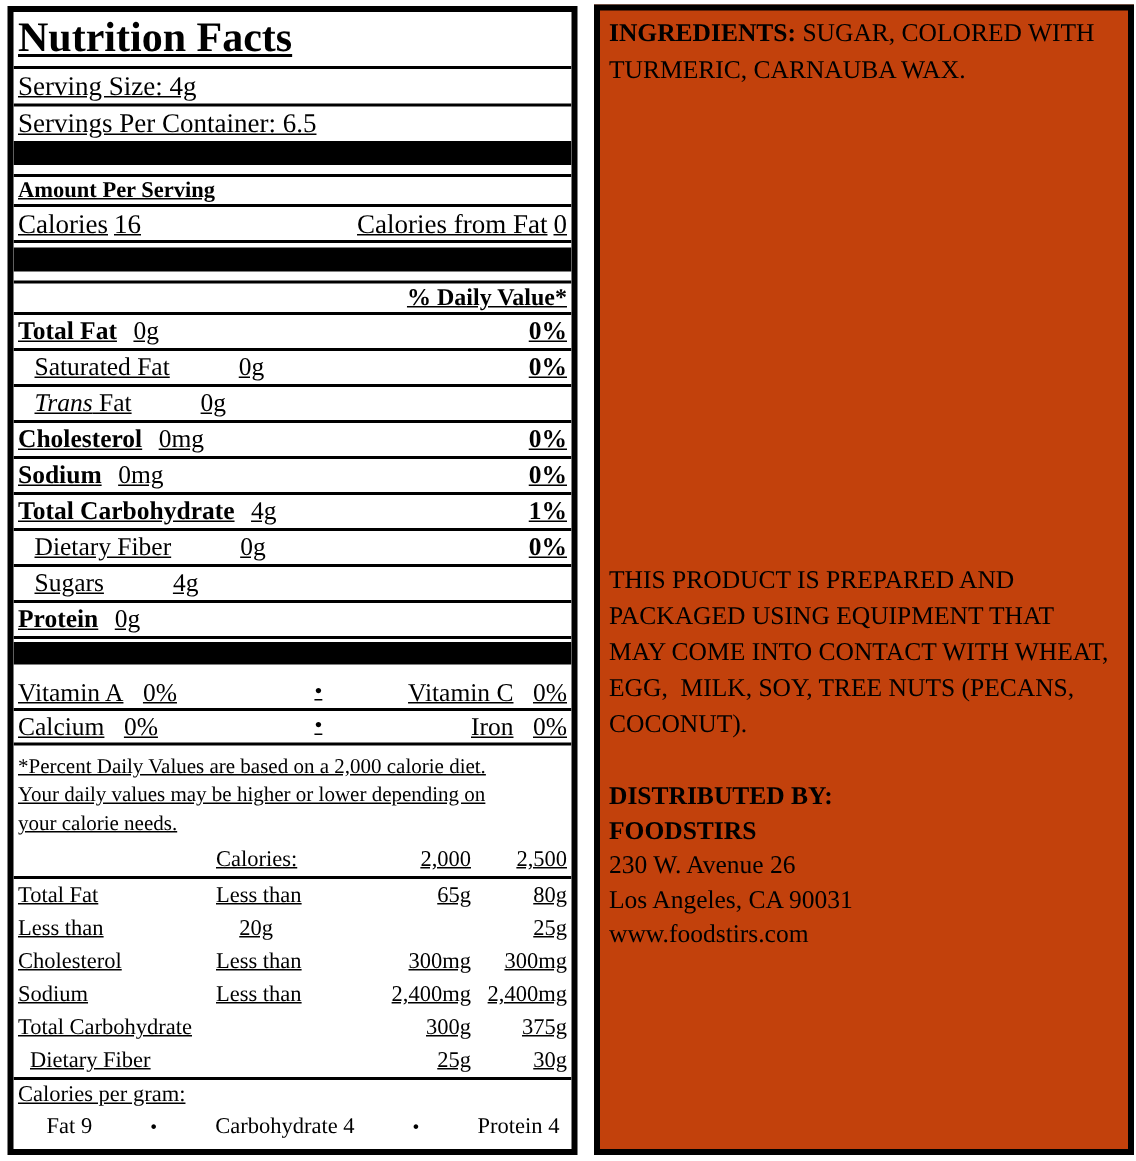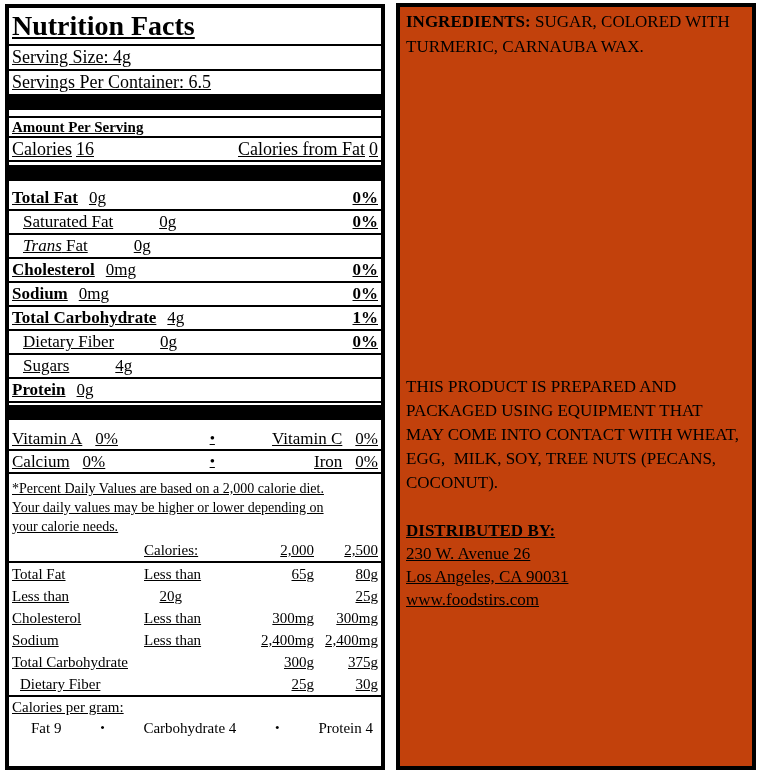--- a/index.html
+++ b/index.html
@@ -61,21 +61,21 @@
     position: absolute; left: 396px; top: 3px;
     width: 360px; height: 767px;
     border: 4px solid #000; background: #c2410c;
     padding: 2px 6px;
   }
   .rp p { margin: 0; }
   .rp-ing { font-size: 17px; line-height: 25px; }
   .rp-ing .b { font-weight: bold; }
   .rp-allergen { font-size: 17px; line-height: 24px; margin-top: 316px !important; white-space: pre-wrap; }
   .rp-dist { margin-top: 24px !important; font-size: 17px; line-height: 23px; }
-  .rp-dist .line { display: block; text-decoration: underline; }
+  .rp-dist .line { display: block; }
   .rp-dist .b { font-weight: bold; }
 </style>
 </head>
 <body>
 
 <div class="wrap">
 
   <div class="nf">
     <div class="nf-title pad">Nutrition Facts</div>
     <div class="nf-serving pad">Serving Size: 4g</div>
@@ -91,20 +91,21 @@
         <span class="v">16</span>
       </span>
       <span class="grp">
         <span>Calories from Fat</span>
         <span class="v">0</span>
       </span>
     </div>
 
     <div class="bar bar-2"></div>
 
+    <div class="nf-dvh pad">% Daily Value*</div>
 
     <div>
 
         <div class="nut-row pad">
           <span class="nut-label bold"><span class="ital"></span><span>Total Fat</span></span>
           <span class="nut-amount">0g</span>
           <span class="nut-dv">0%</span>
         </div>
 
         <div class="nut-row pad indent">
@@ -265,19 +266,20 @@
     <p class="rp-ing"><span class="b">INGREDIENTS:</span><span> SUGAR, COLORED WITH TURMERIC, CARNAUBA WAX.</span></p>
 
     <p class="rp-allergen">THIS PRODUCT IS PREPARED AND
 PACKAGED USING EQUIPMENT THAT
 MAY COME INTO CONTACT WITH WHEAT,
 EGG,  MILK, SOY, TREE NUTS (PECANS,
 COCONUT).</p>
 
     <p class="rp-dist">
       <span class="line b">DISTRIBUTED BY:</span>
+      <span class="line b">FOODSTIRS</span>
       <span class="line">230 W. Avenue 26</span>
       <span class="line">Los Angeles, CA 90031</span>
       <span class="line">www.foodstirs.com</span>
     </p>
   </div>
 
 </div>
 
 </body></html>

